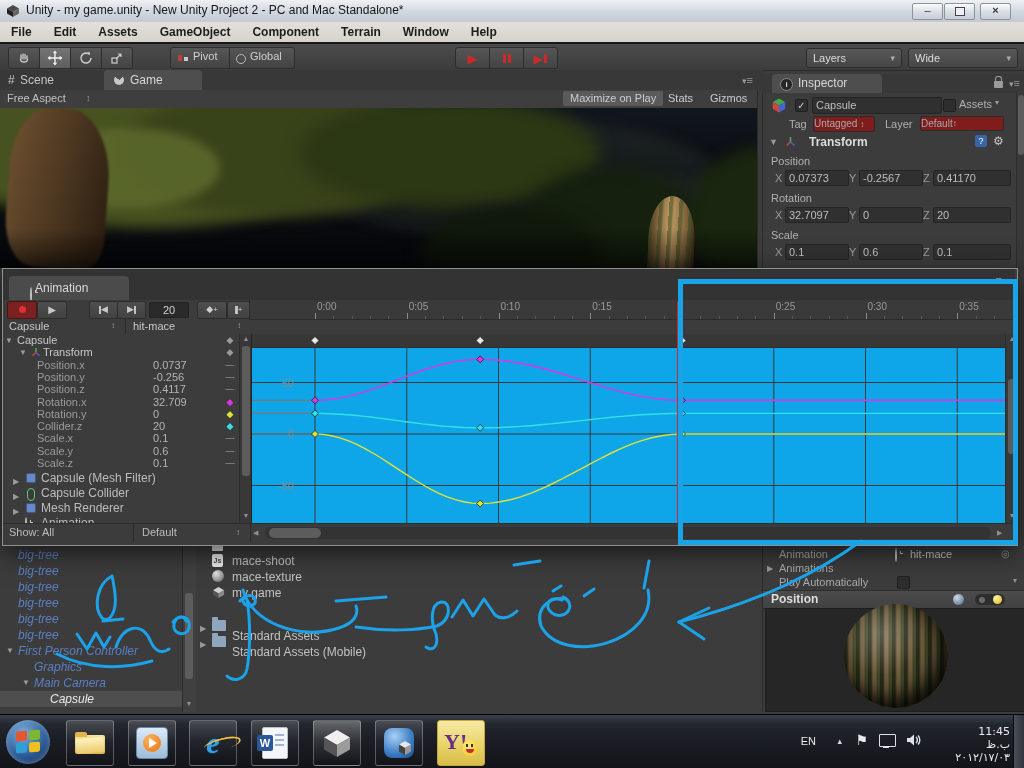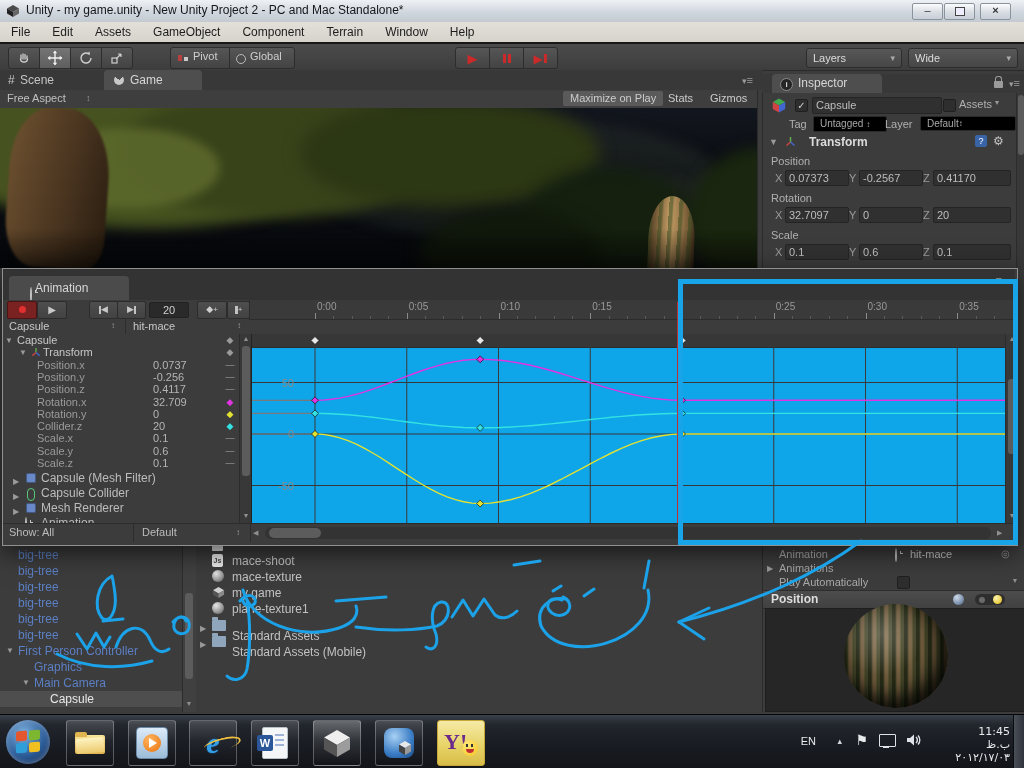--- a/index.html
+++ b/index.html
@@ -5,21 +5,21 @@
   html,body{margin:0;padding:0;width:1024px;height:768px;overflow:hidden;background:#000;
     font-family:"Liberation Sans",sans-serif;-webkit-font-smoothing:antialiased;}
   #screen{position:relative;width:1024px;height:768px;background:#3c3c3c;overflow:hidden;}
   .abs{position:absolute;}
   .txt{white-space:nowrap;}
   
   #titlebar{left:0;top:0;width:1024px;height:22px;background:linear-gradient(#eef1f5,#cfd5dd 60%,#c4cad2);
     border-bottom:1px solid #9aa0a8;color:#14161a;font-size:12px;}
   .winbtn{top:3px;width:29px;height:15px;background:linear-gradient(#fbfcfd,#d8dde3 55%,#c8ced6);
     border:1px solid #8b939c;border-radius:2px;text-align:center;line-height:13px;font-size:11px;color:#333;}
-  #menubar{left:0;top:22px;width:1024px;height:20px;background:linear-gradient(#e3e0da,#d6d3cc);color:#1d1d1d;font-size:12px;}
+  #menubar{left:0;top:22px;width:1024px;height:20px;background:linear-gradient(#e3e0da,#d6d3cc);color:#1d1d1d;font-size:12px;font-weight:bold;}
   .menu-item{display:inline-block;padding:0 11px;line-height:20px;}
   #menu-sep{left:0;top:42px;width:1024px;height:2px;background:#181818;}
   
   #utoolbar{left:0;top:44px;width:1024px;height:26px;background:linear-gradient(#4b4b4b,#3d3d3d);border-bottom:1px solid #2a2a2a;}
   .toolbtn{top:3px;height:20px;background:linear-gradient(#565656,#434343);border:1px solid #2d2d2d;color:#cfcfcf;}
   .toolbtn.sel{background:linear-gradient(#757575,#5e5e5e);}
   .udd{background:linear-gradient(#585858,#464646);border:1px solid #2d2d2d;border-radius:3px;color:#dcdcdc;
     font-size:11px;line-height:18px;padding:0 6px;}
   .udd .arr{float:right;color:#aaa;font-size:9px;margin-left:6px;}
   
@@ -34,21 +34,21 @@
   .blob{position:absolute;border-radius:50%;filter:blur(6px);}
   
   #insp-tabrow{left:762px;top:74px;width:262px;height:19px;background:#383838;}
   #inspector{left:762px;top:93px;width:262px;height:177px;background:#3c3c3c;border-left:1px solid #2b2b2b;overflow:hidden;}
   .ilabel{color:#b0b0b0;font-size:11px;}
   .ifield{background:#303030;border:1px solid #242424;border-radius:2px;color:#bdbdbd;font-size:11px;
     line-height:14px;padding:0 3px;overflow:hidden;}
   .axis{color:#9a9a9a;font-size:11px;}
   .chk{width:11px;height:11px;background:#2e2e2e;border:1px solid #1f1f1f;border-radius:2px;color:#cfcfcf;
     font-size:10px;line-height:11px;text-align:center;}
-  .minidd{background:#000000;border:1px solid #2a2a2a;border-radius:2px;color:#a8a8a8;font-size:10px;line-height:13px;padding:0 6px;}
+  .minidd{background:#7f1d1d;border:1px solid #2a2a2a;border-radius:2px;color:#a8a8a8;font-size:10px;line-height:13px;padding:0 0;}
   .scrtrack{background:#383838;border-left:1px solid #2c2c2c;}
   .scrthumb{position:absolute;left:1px;width:6px;background:#5c5c5c;border-radius:3px;}
   
   #animwin{left:2px;top:268px;width:1014px;height:276px;background:#3c3c3c;border:1px solid #909090;
     box-shadow:0 6px 24px rgba(0,0,0,.65);}
   #anim-tabstrip{left:0;top:0;width:1012px;height:31px;background:#333333;border-bottom:1px solid #2a2a2a;}
   #anim-toolbar{left:0;top:31px;width:246px;height:19px;background:#3c3c3c;border-bottom:1px solid #2c2c2c;}
   .abtn{top:1px;height:16px;background:linear-gradient(#4e4e4e,#424242);border:1px solid #2c2c2c;border-radius:2px;
     color:#c2c2c2;font-size:9px;text-align:center;line-height:15px;}
   #ruler{left:246px;top:31px;width:766px;height:19px;background:#3a3a3a;border-bottom:1px solid #2c2c2c;
@@ -62,21 +62,21 @@
   .prow .val{position:absolute;left:150px;color:#b4b4b4;}
   .prow .key{position:absolute;left:220px;width:14px;text-align:center;font-size:9px;}
   .comprow{position:absolute;left:0;width:236px;height:15px;font-size:12px;line-height:15px;color:#bcbcbc;}
   #propscroll{left:236px;top:65px;width:12px;height:189px;}
   #curvearea{left:248px;top:65px;width:754px;height:189px;background:#0ea5e9;border-left:1px solid #232323;overflow:hidden;}
   #vscroll{left:1002px;top:65px;width:12px;height:189px;}
   #animbottom{left:0;top:254px;width:1012px;height:20px;background:#3c3c3c;border-top:1px solid #2c2c2c;color:#bbb;font-size:11px;}
   .sarrow{color:#8f8f8f;font-size:7px;text-align:center;}
   #playhead{left:674px;top:33px;width:2px;height:221px;background:#c03030;}
   
-  #hierarchy{left:0;top:545px;width:182px;height:167px;background:#3c3c3c;overflow:hidden;}
+  #hierarchy{left:0;top:545px;width:182px;height:167px;background:#3c3c3c;overflow:hidden;font-style:italic;}
   .hrow{position:absolute;left:0;width:182px;height:16px;font-size:12px;line-height:16px;color:#5b7fc4;}
   #hierscroll{left:182px;top:545px;width:14px;height:167px;background:#404040;border-left:1px solid #2c2c2c;border-right:1px solid #2c2c2c;}
   #project{left:196px;top:545px;width:566px;height:167px;background:#3c3c3c;overflow:hidden;}
   .pjrow{position:absolute;height:16px;font-size:12px;line-height:16px;color:#c2c2c2;}
   .pi{position:absolute;display:block;}
   .pi-sphere{width:12px;height:12px;border-radius:50%;background:radial-gradient(circle at 35% 30%,#e6e6e6,#9a9a9a 55%,#4e4e4e);}
   .pi-js{width:11px;height:13px;background:#ececec;border-radius:2px;color:#444;font-size:7px;line-height:13px;text-align:center;font-weight:bold;}
   .pi-folder{width:14px;height:11px;background:#8fa6bd;border-radius:1px;position:relative;}
   .pi-folder::before{content:"";position:absolute;top:-3px;left:0;width:6px;height:3px;background:#8fa6bd;border-radius:1px 1px 0 0;}
   .pi-file{width:11px;height:13px;background:#e4e4e4;border-radius:1px;}
@@ -340,24 +340,20 @@
         <span class="pi pi-sphere" style="left:16px;top:1px"></span>
         <span class="abs txt" style="left:36px">mace-texture</span>
       </div>
       <div class="pjrow" style="left: 0px; width: 566px; top: 40px;">
         <svg class="pi" style="left:16px;top:1px" width="13" height="13" viewBox="0 0 14 14">
           <polygon points="7,1 13,4.5 7,8 1,4.5" fill="#cfcfcf"></polygon>
           <polygon points="1,4.5 7,8 7,13 1,9.5" fill="#555"></polygon>
           <polygon points="13,4.5 7,8 7,13 13,9.5" fill="#8a8a8a"></polygon>
         </svg>
         <span class="abs txt" style="left:36px">my game</span>
-      </div>
-      <div class="pjrow" style="left: 0px; width: 566px; top: 56px;">
-        <span class="pi pi-sphere" style="left:16px;top:1px"></span>
-        <span class="abs txt" style="left:36px">plane-texture1</span>
       </div>
       <div class="pjrow" style="left: 0px; width: 566px; top: 72px;">
         <span class="abs" style="left:4px;top:4px;color:#9a9a9a;font-size:8px">▶</span>
         <span class="pi pi-folder" style="left:16px;top:3px"></span>
         <span class="abs txt" style="left:36px">Standard Assets</span>
       </div>
       <div class="pjrow" style="left: 0px; width: 566px; top: 88px;">
         <span class="abs" style="left:4px;top:4px;color:#9a9a9a;font-size:8px">▶</span>
         <span class="pi pi-folder" style="left:16px;top:3px"></span>
         <span class="abs txt" style="left:36px">Standard Assets (Mobile)</span>

